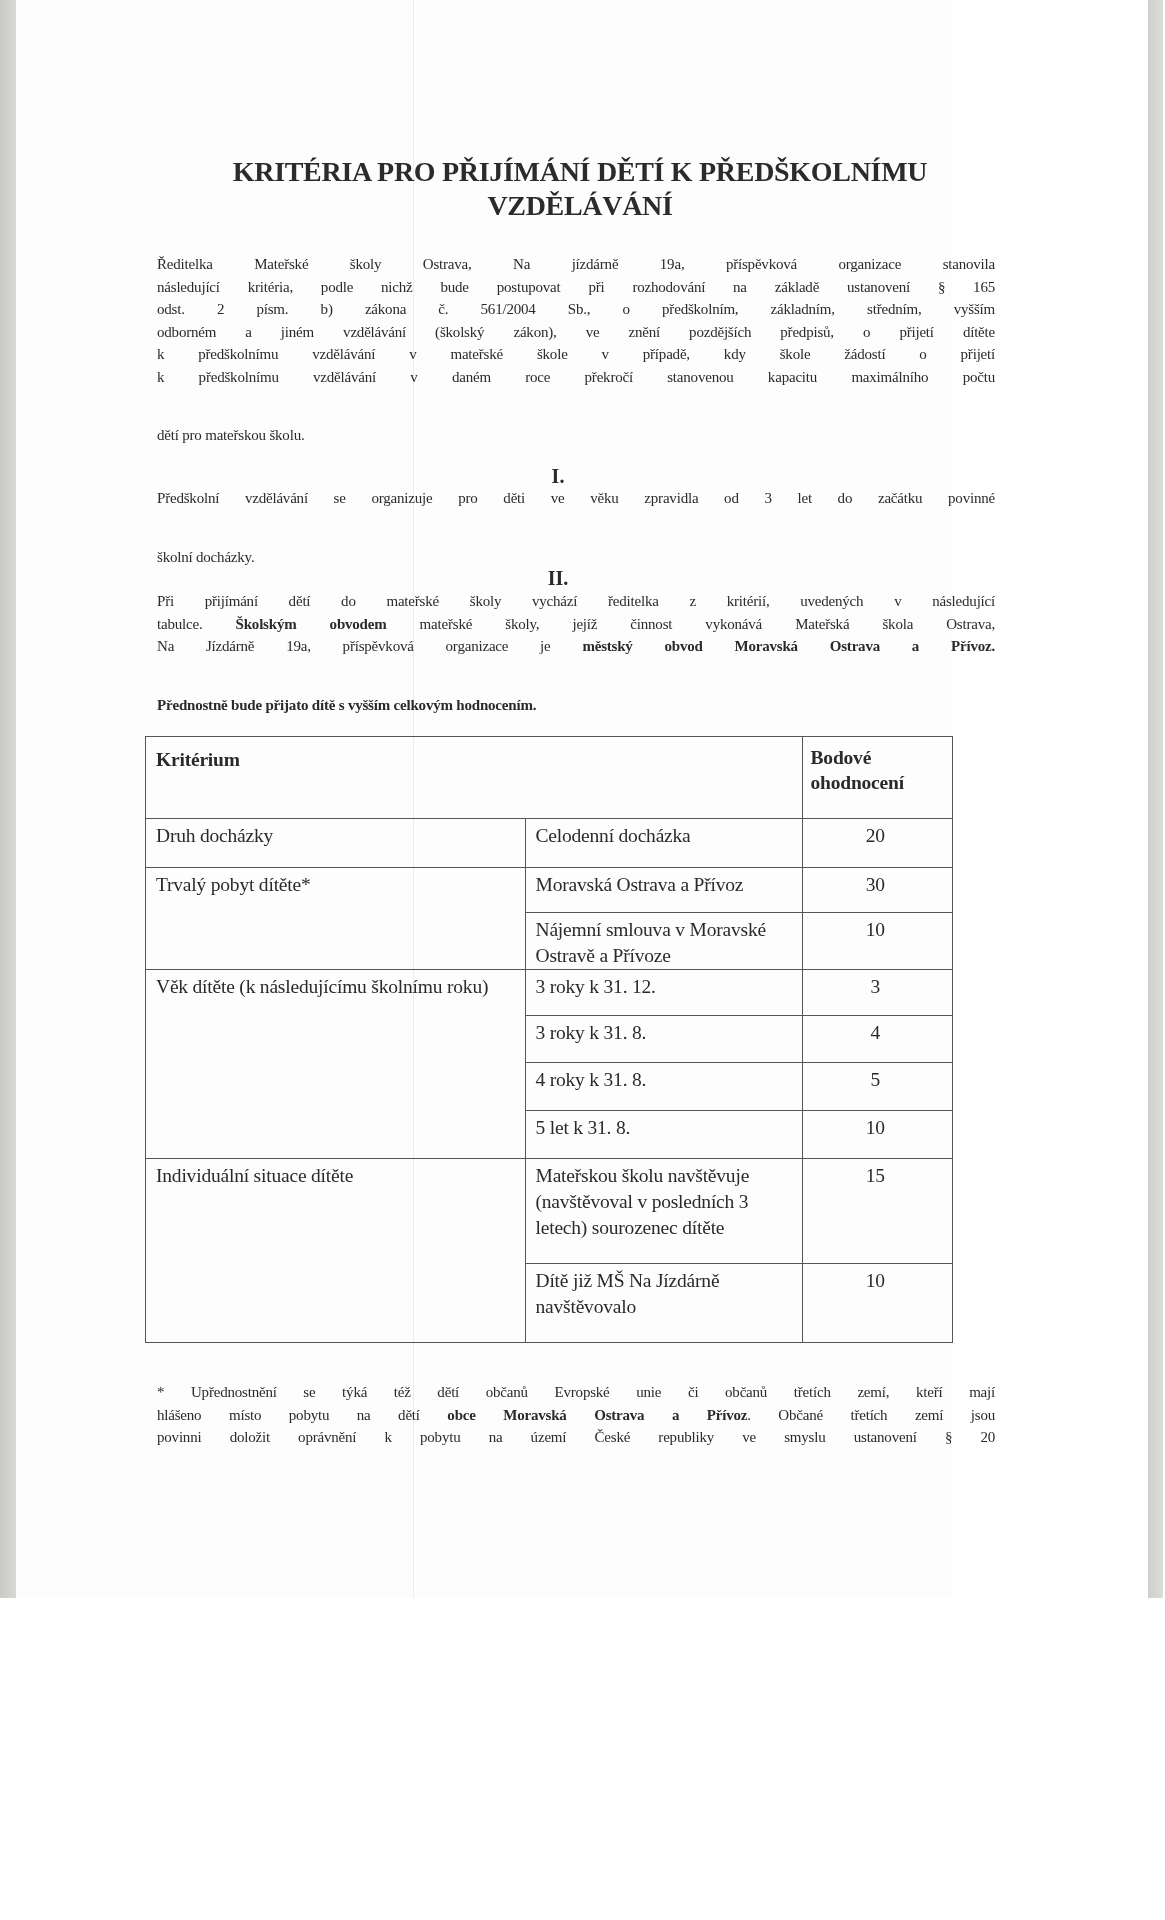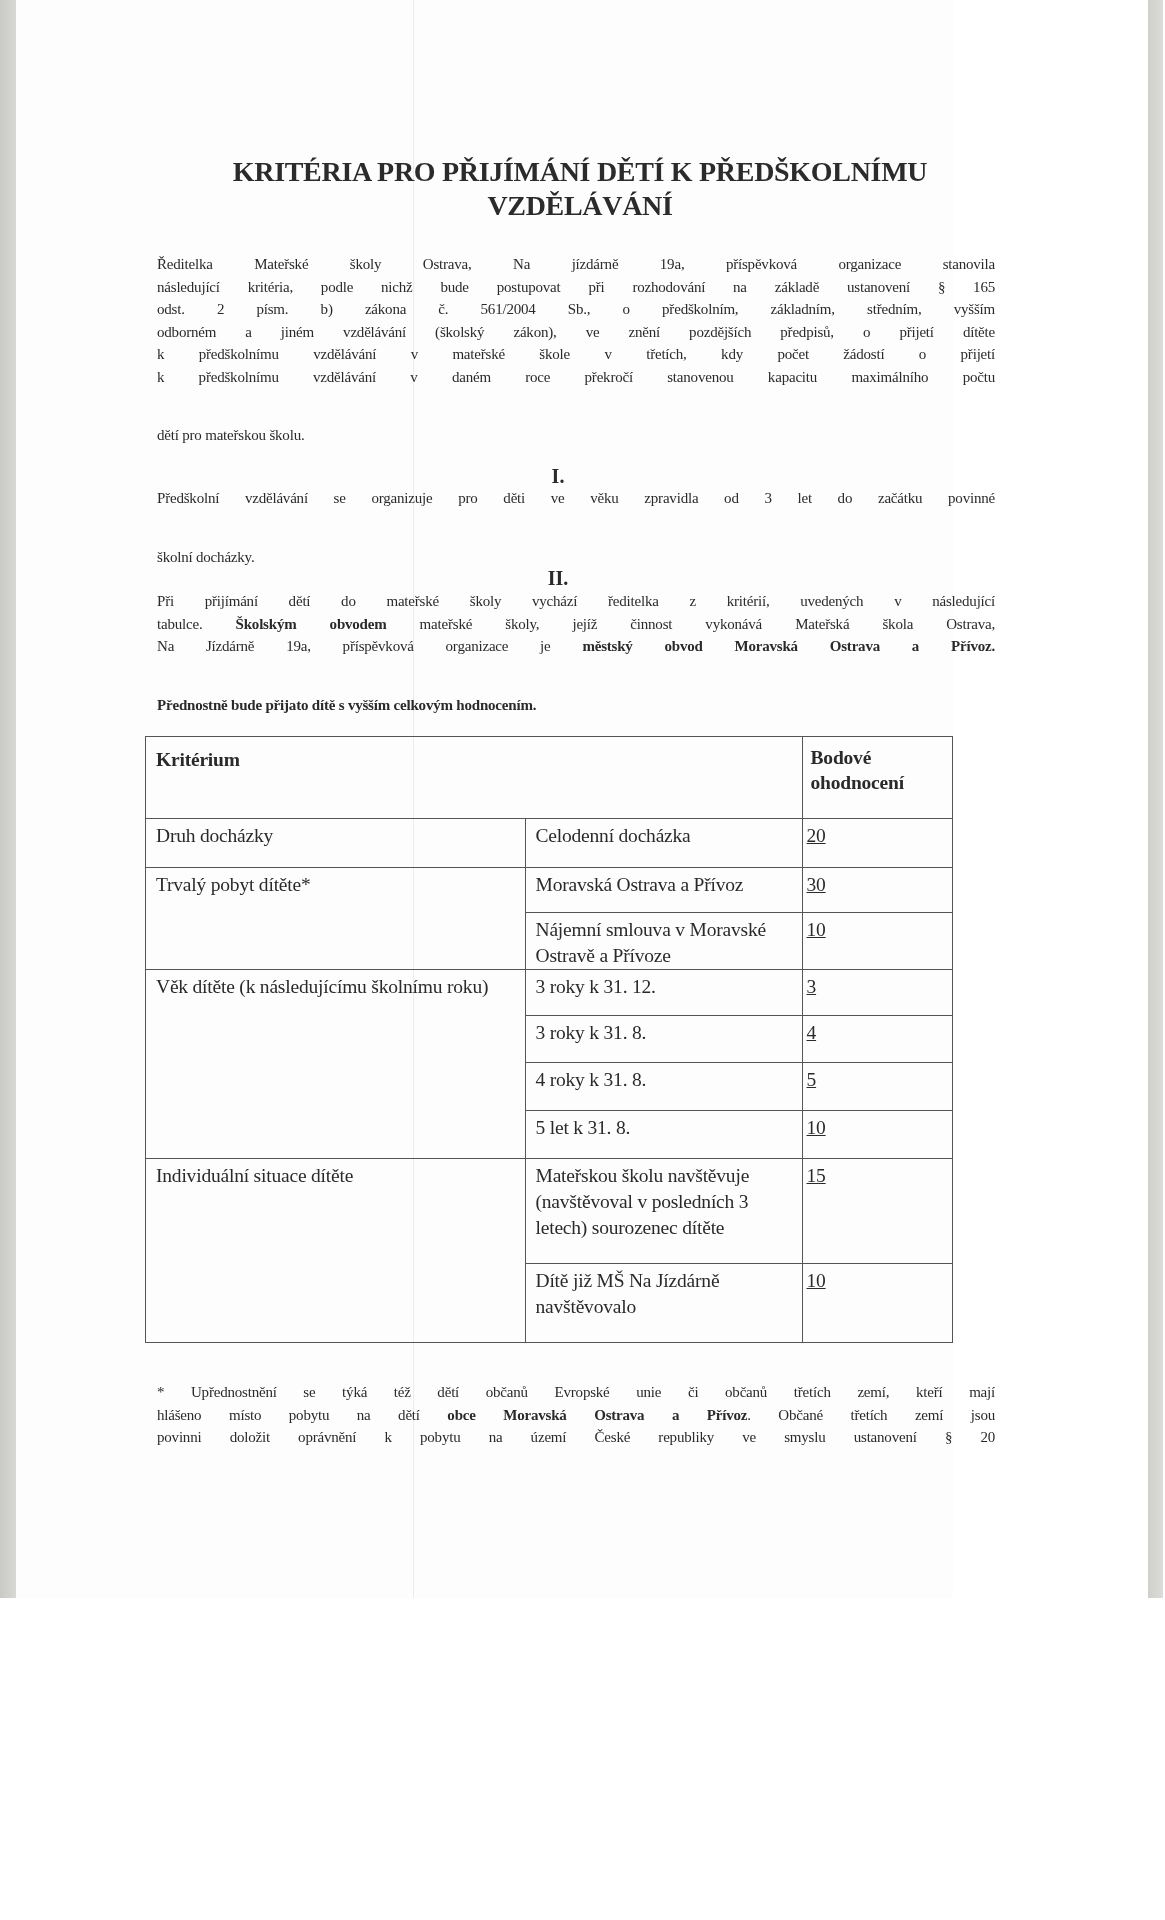--- a/index.html
+++ b/index.html
@@ -12,41 +12,41 @@
   .edge-right { position: absolute; left: 1148px; top: 0; width: 15px; height: 1598px; background: linear-gradient(90deg, #cfcfcc, #dcdcd9); }
   .fold { position: absolute; left: 413px; top: 0; width: 1px; height: 1598px; background: #ececec; }
   .title { position: absolute; left: 140px; width: 880px; text-align: center; font-weight: bold; font-size: 28px; letter-spacing: -0.3px; line-height: 34px; color: #2b2b2b; }
   .para { position: absolute; left: 157px; width: 838px; font-size: 15px; line-height: 22.5px; text-align: justify; text-align-last: left; letter-spacing: -0.2px; }
   .para .ln { display: block; text-align: justify; text-align-last: justify; white-space: nowrap; }
   .para .ln.last { text-align-last: left; margin-top: 36px; }
   .roman { position: absolute; width: 60px; text-align: center; font-weight: bold; font-size: 20px; }
   b { font-weight: bold; }
   table.crit { position: absolute; left: 145px; top: 736px; border-collapse: collapse; font-size: 19.5px; letter-spacing: -0.2px; }
   table.crit td { border: 1.5px solid #555; vertical-align: top; padding: 4px 8px 0 10px; line-height: 26px; }
-  .c1 { width: 383px; } .c2 { width: 272px; } .c3 { width: 141px; padding-left: 4px !important; text-decoration: underline; }
+  .c1 { width: 383px; } .c2 { width: 272px; } .c3 { width: 141px; text-align: center; padding-left: 4px !important; }
   .hdr { font-weight: bold; }
   .footnote { top: 1381px; }
 </style>
 </head>
 <body>
 
 <div class="page">
   <div class="edge-left"></div>
   <div class="edge-right"></div>
   <div class="fold"></div>
 
   <div class="title" style="top:155px">KRITÉRIA PRO PŘIJÍMÁNÍ DĚTÍ K PŘEDŠKOLNÍMU</div>
   <div class="title" style="top:189px">VZDĚLÁVÁNÍ</div>
 
   <div class="para" style="top:253px">
     <span class="ln">Ředitelka Mateřské školy Ostrava, Na jízdárně 19a, příspěvková organizace stanovila</span>
     <span class="ln">následující kritéria, podle nichž bude postupovat při rozhodování na základě ustanovení § 165</span>
     <span class="ln">odst. 2 písm. b) zákona č. 561/2004 Sb., o předškolním, základním, středním, vyšším</span>
     <span class="ln">odborném a jiném vzdělávání (školský zákon), ve znění pozdějších předpisů, o přijetí dítěte</span>
-    <span class="ln">k předškolnímu vzdělávání v mateřské škole v třetích, kdy počet žádostí o přijetí</span>
+    <span class="ln">k předškolnímu vzdělávání v mateřské škole v případě, kdy škole žádostí o přijetí</span>
     <span class="ln">k předškolnímu vzdělávání v daném roce překročí stanovenou kapacitu maximálního počtu</span>
     <span class="ln last">dětí pro mateřskou školu.</span>
   </div>
 
   <div class="roman" style="left:528px; top:465px">I.</div>
   <div class="para" style="top:487px">
     <span class="ln">Předškolní vzdělávání se organizuje pro děti ve věku zpravidla od 3 let do začátku povinné</span>
     <span class="ln last">školní docházky.</span>
   </div>
 

